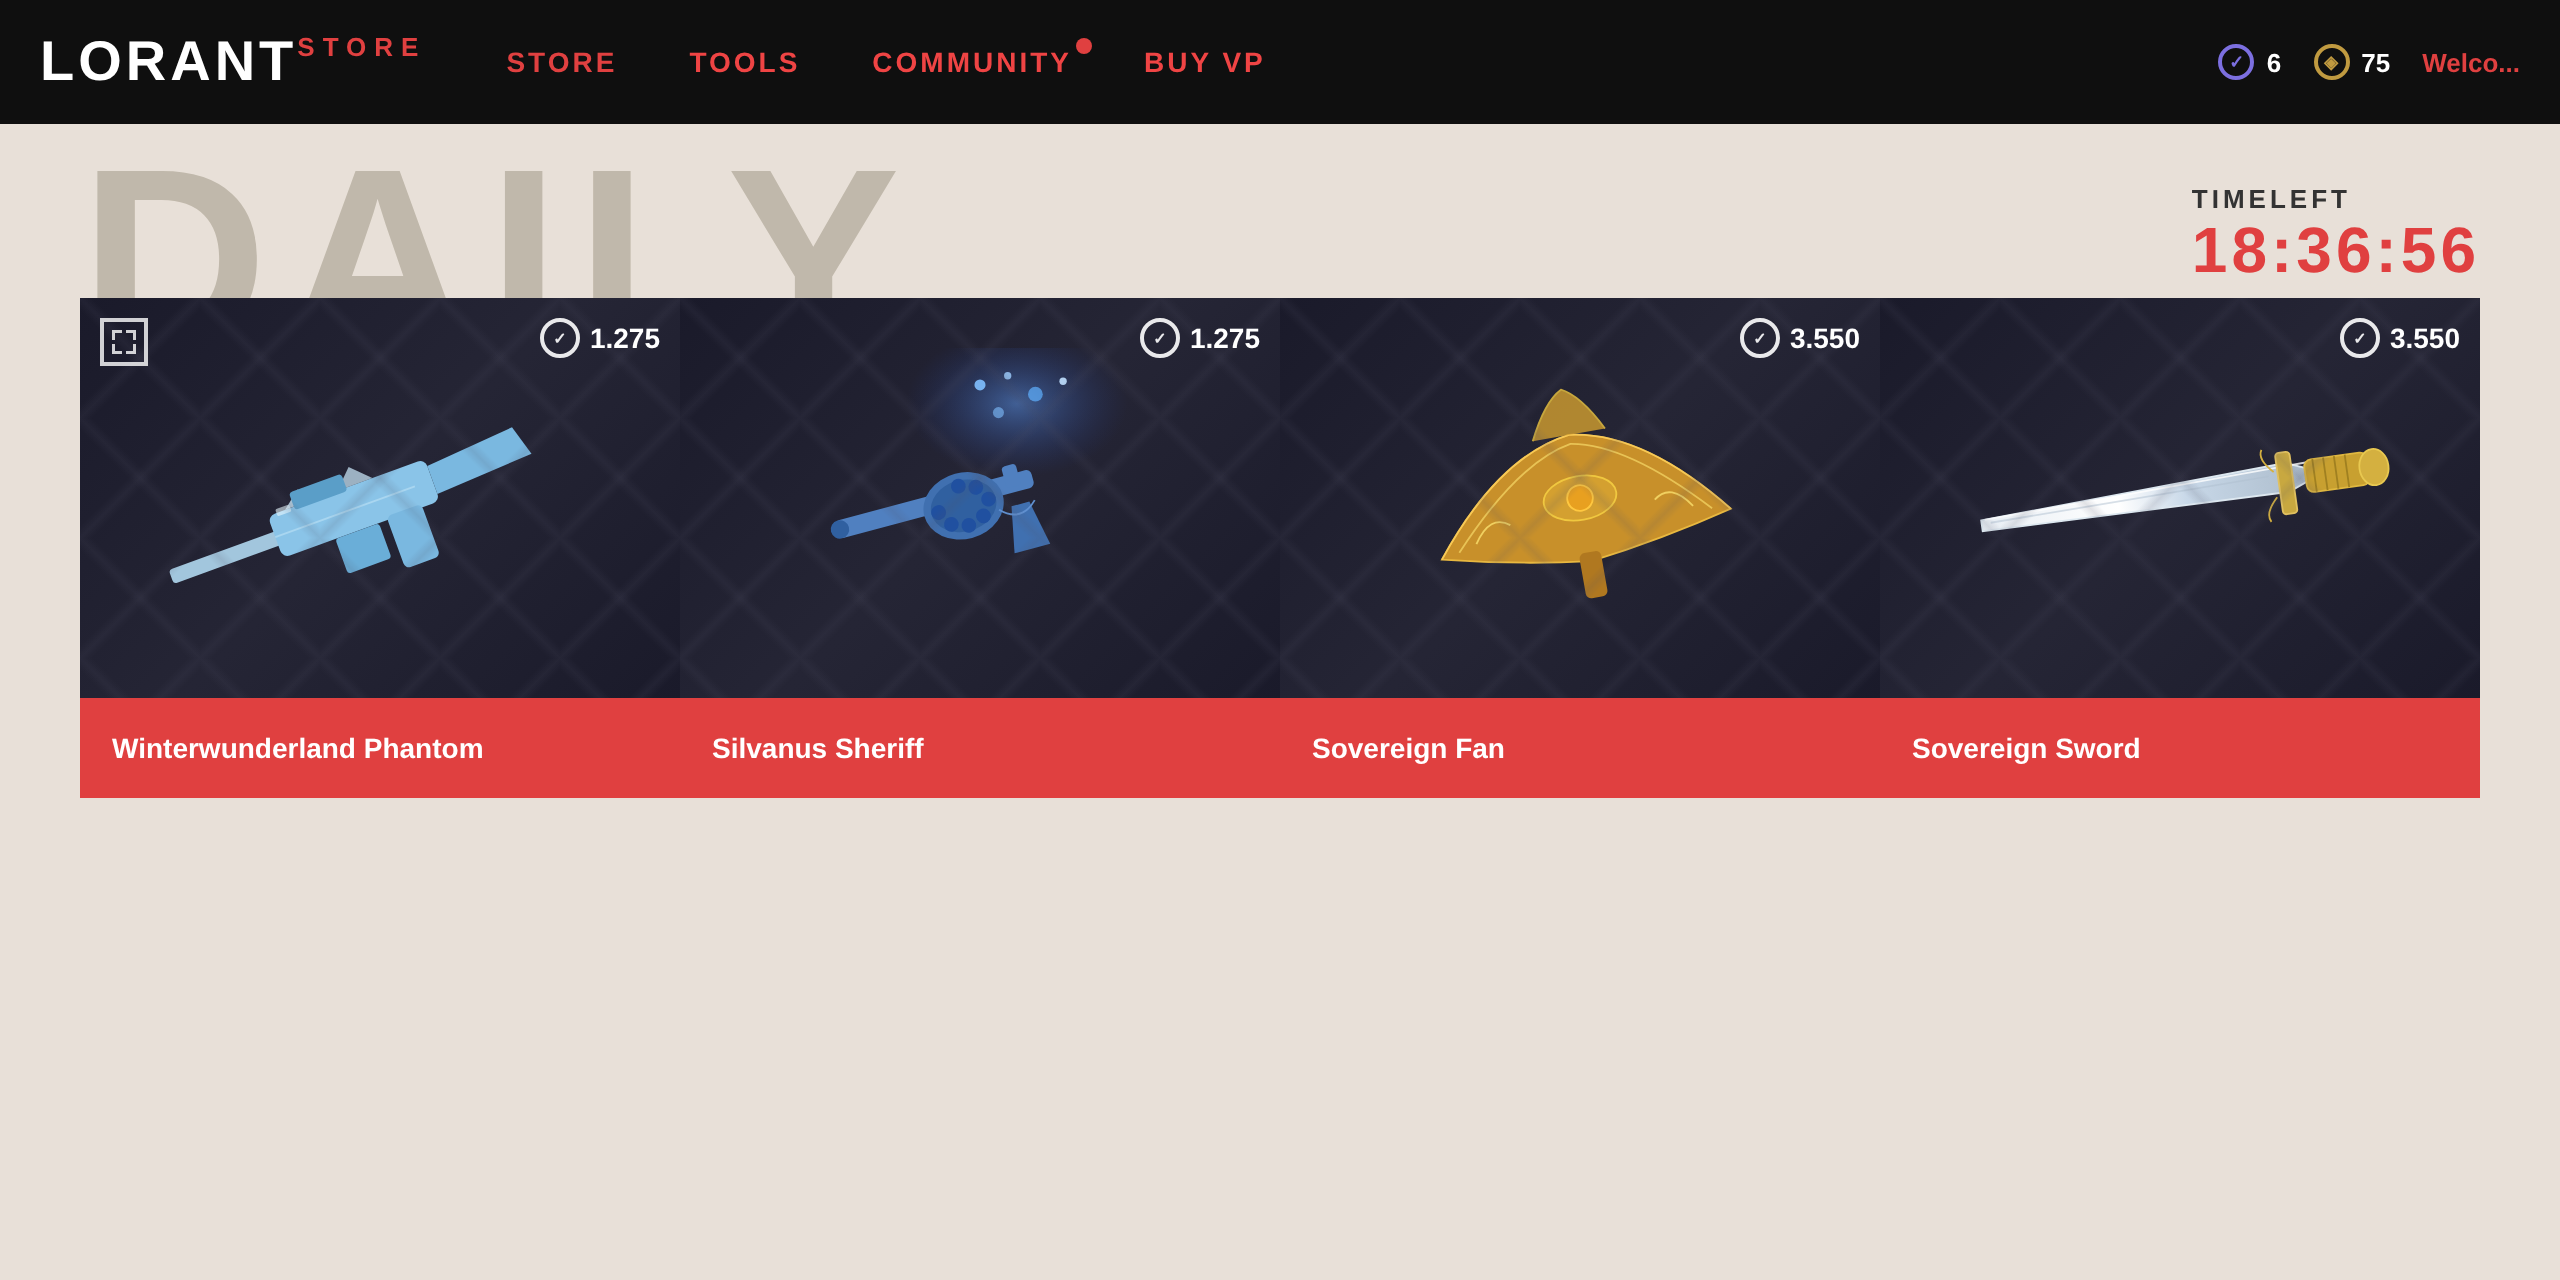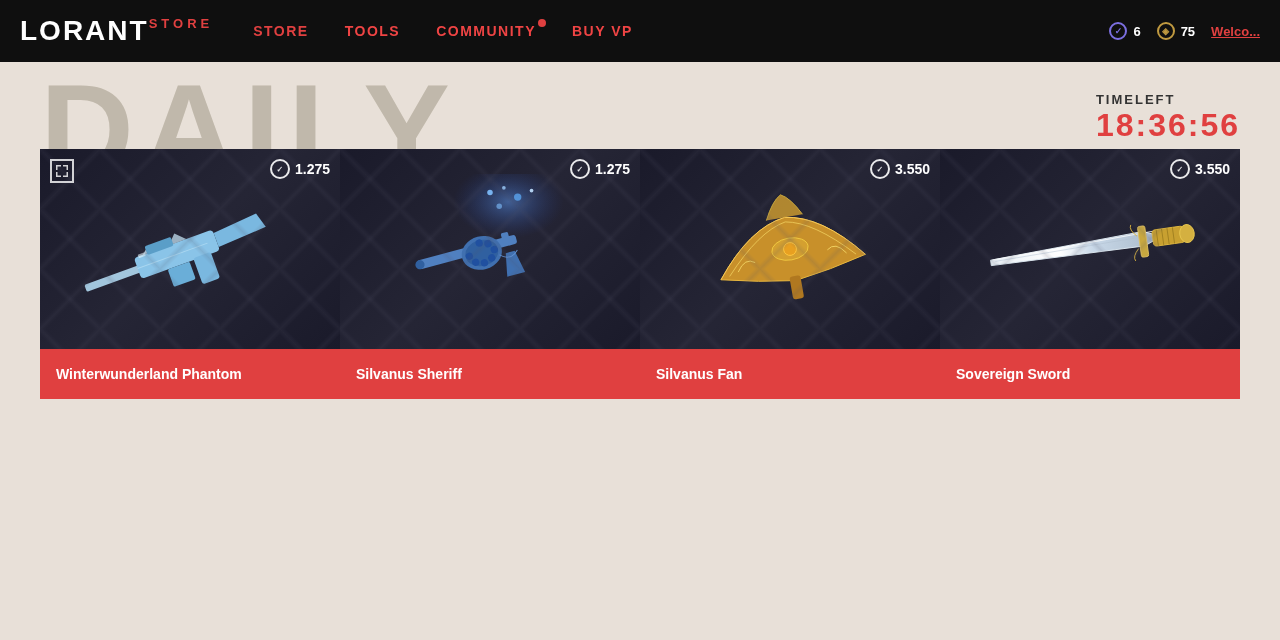--- a/index.html
+++ b/index.html
@@ -100,21 +100,20 @@
       color: #7c6fe0;
     }
     .currency-icon.rp {
       border-color: #c09a40;
       color: #c09a40;
     }
     .nav-welcome {
       color: #e04040;
       font-size: 13px;
       font-weight: 600;
-      text-decoration: underline;
     }
 
     
     .hero-banner {
       position: absolute;
       top: 0;
       left: 170px;
       right: 0;
       height: 95px;
       background: linear-gradient(135deg, #8b1a1a 0%, #3a0a0a 50%, #1a0505 100%);
@@ -465,21 +464,21 @@
                 <circle cx="0" cy="0" r="7" fill="#e8a020" stroke="#ffc840" strokewidth="1.5"></circle>
 
                 <path d="M-20,-35 Q-10,-55 0,-60 Q10,-55 20,-35" fill="#d4a030" stroke="#f0c840" strokewidth="1" opacity="0.8"></path>
 
                 <rect x="-6" y="30" width="12" height="25" rx="3" fill="#b07820"></rect>
               </g>
             </svg>
           </div>
         </div>
         <div class="skin-card-label">
-          <span>Silvanus Fan</span>
+          <span>Sovereign Fan</span>
         </div>
       </div>
 
       <div class="skin-card card-3">
         <div class="skin-card-image">
           <div class="skin-card-price">
             <div class="price-icon">✓</div>
             <span>3.550</span>
           </div>
 

